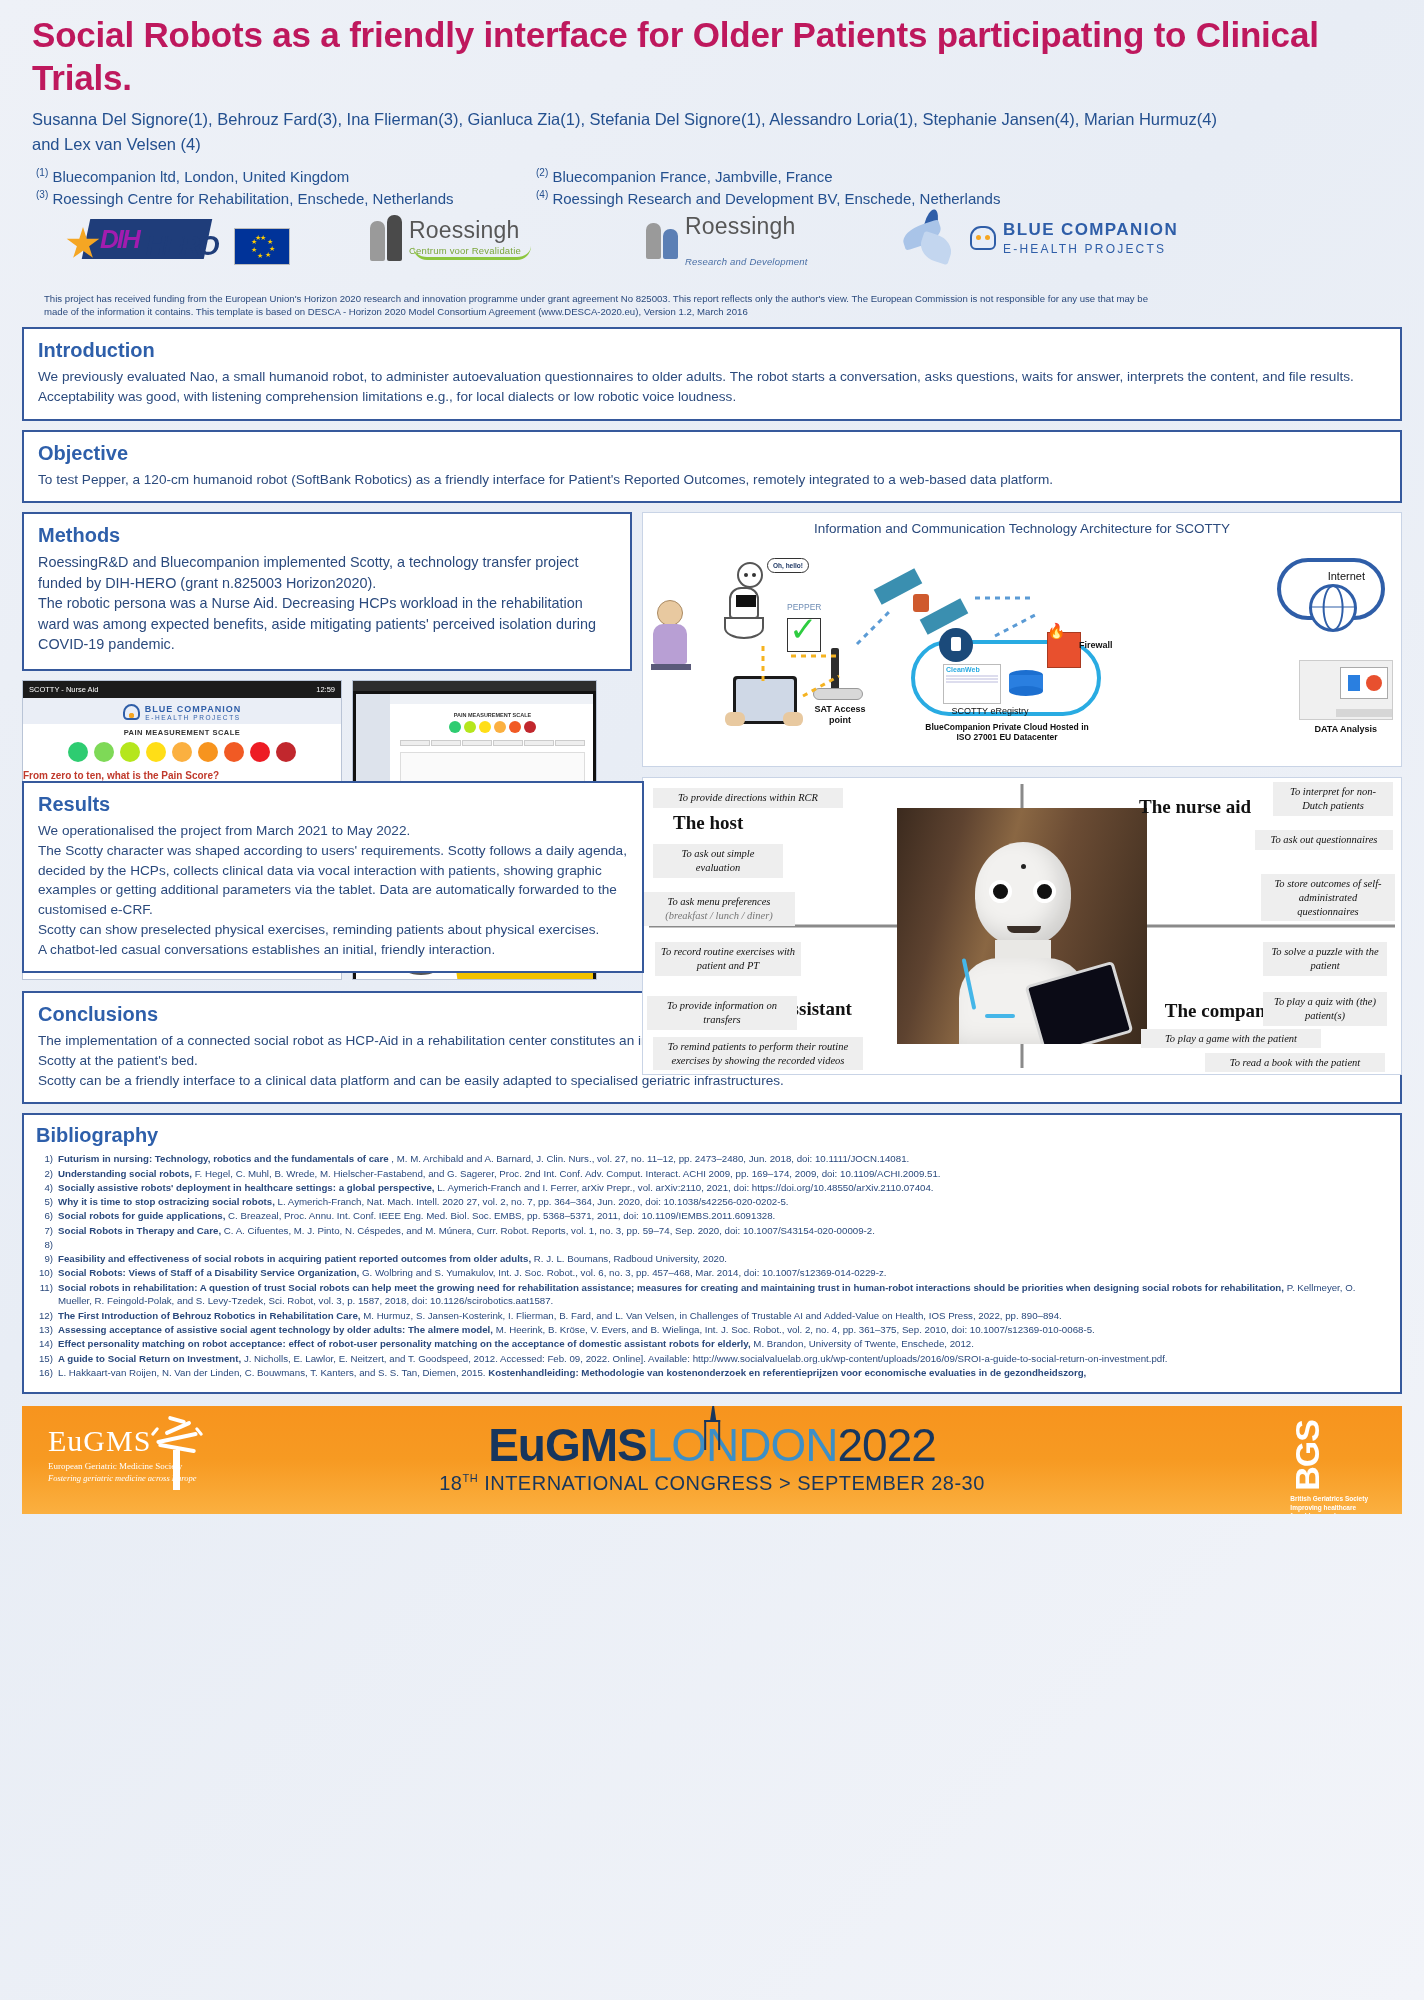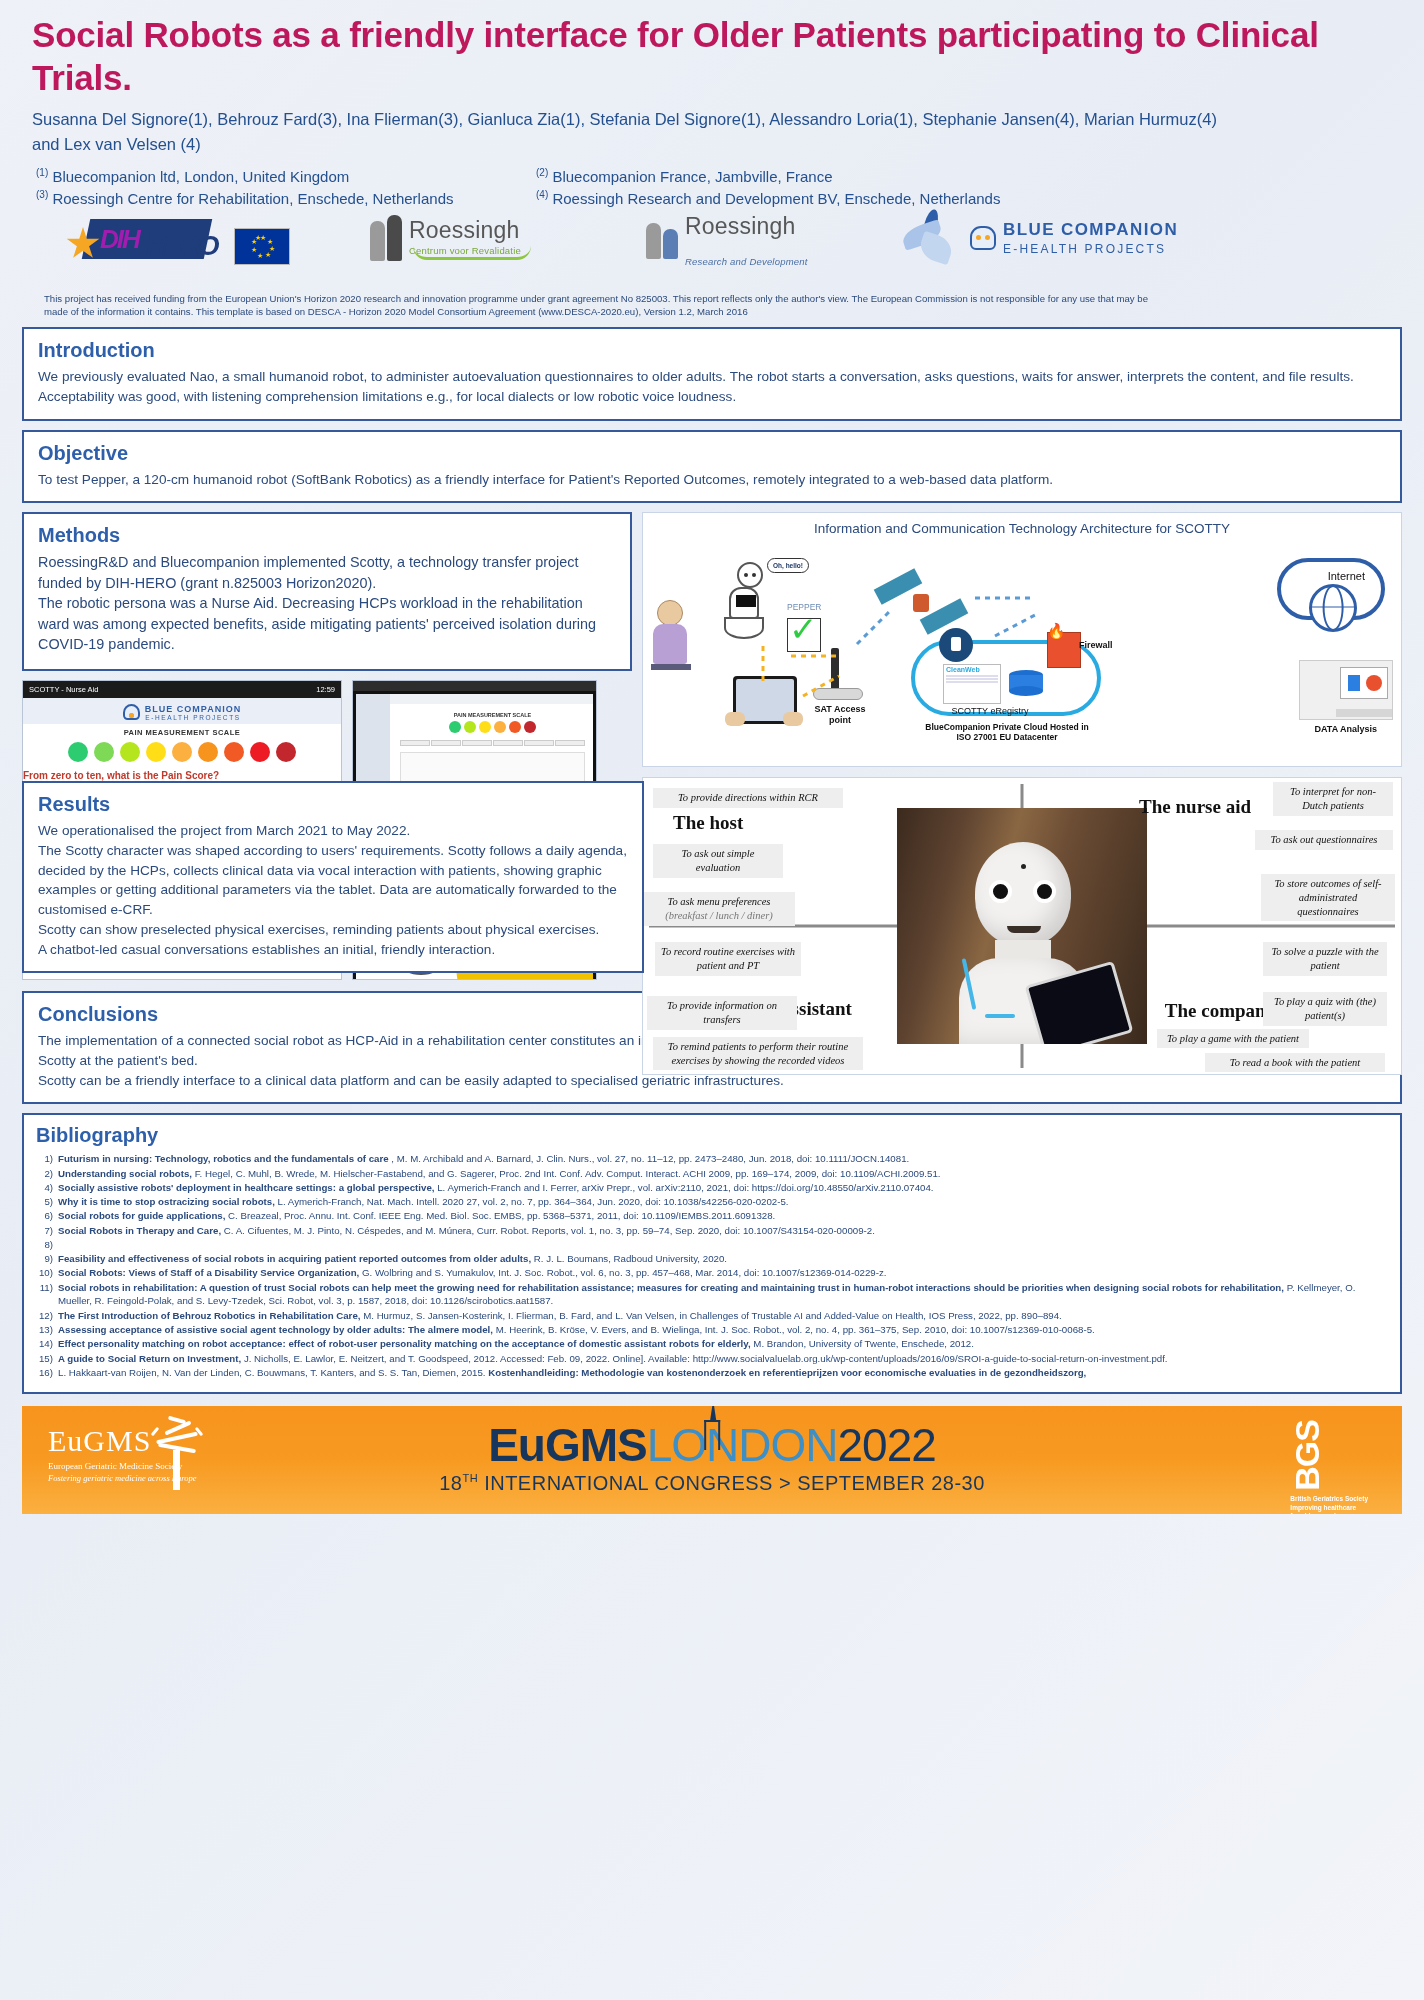--- a/index.html
+++ b/index.html
@@ -613,21 +613,21 @@
         <div class="role-chip" style="right:6px;top:96px;width:134px;">To store outcomes of self-administrated questionnaires</div>
 
         <div class="role-title" style="left:74px;bottom:54px;">The PT assistant</div>
         <div class="role-chip" style="left:12px;top:164px;width:146px;">To record routine exercises with patient and PT</div>
         <div class="role-chip" style="left:4px;top:218px;width:150px;">To provide information on transfers</div>
         <div class="role-chip" style="left:10px;bottom:4px;width:210px;">To remind patients to perform their routine exercises by showing the recorded videos</div>
 
         <div class="role-title" style="right:110px;bottom:52px;">The companion</div>
         <div class="role-chip" style="right:14px;top:164px;width:124px;">To solve a puzzle with the patient</div>
         <div class="role-chip" style="right:14px;top:214px;width:124px;">To play a quiz with (the) patient(s)</div>
-        <div class="role-chip" style="right:92px;bottom:26px;width:152px;margin-top:41px;">To play a game with the patient</div>
+        <div class="role-chip" style="right:80px;bottom:26px;width:180px;margin-top:41px;">To play a game with the patient</div>
         <div class="role-chip" style="right:16px;bottom:2px;width:180px;">To read a book with the patient</div>
       </div>
     </div>
   </div>
 
   <div class="box" style="width:622px;margin-top:-294px;position:relative;z-index:3;">
     <h2>Results</h2>
     <p>We operationalised the project from March 2021 to May 2022.</p>
     <p>The Scotty character was shaped according to users' requirements. Scotty follows a daily agenda, decided by the HCPs, collects clinical data via vocal interaction with patients, showing graphic examples or getting additional parameters via the tablet. Data are automatically forwarded to the customised e-CRF.</p>
     <p>Scotty can show preselected physical exercises, reminding patients about physical exercises.</p>

